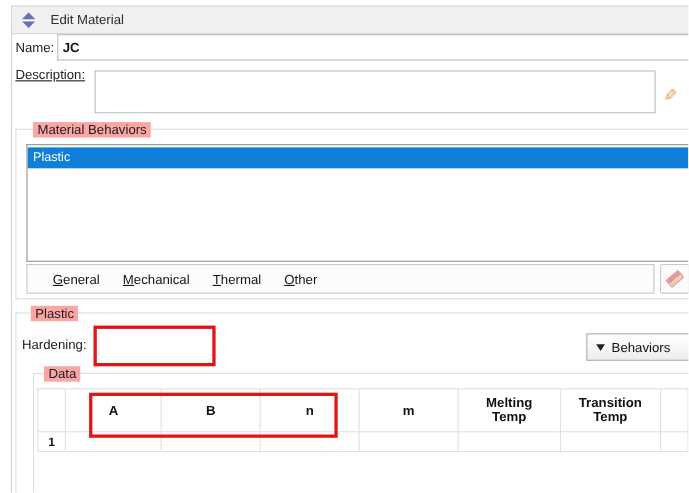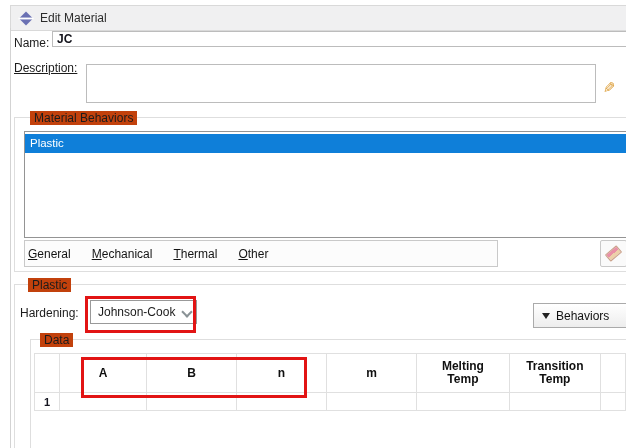--- a/index.html
+++ b/index.html
@@ -3,47 +3,47 @@
 <meta charset="utf-8">
 <style>
   html,body{margin:0;padding:0;background:#fff;}
   .stage{position:relative;width:626px;height:448px;overflow:hidden;background:#fff;
          font-family:"Liberation Sans","DejaVu Sans",sans-serif;color:#1c1c1c;font-size:12px;}
   .abs{position:absolute;}
 
   
   .titlebar{left:10px;top:5px;width:616px;height:24px;background:#f0f0f1;
             border:1px solid #d9d9d9;border-right:none;display:flex;align-items:center;}
-  .titlebar .ttl{margin-left:6px;font-size:12px;color:#2b2b2b;}
+  .titlebar .ttl{margin-left:12px;font-size:12px;color:#2b2b2b;}
   .appicon{width:16px;height:15px;margin-left:7px;display:block;}
 
   .dlg-left-edge{left:10px;top:28px;width:1px;height:420px;background:#d3d3d3;}
 
   
   .lbl{font-size:12px;color:#1c1c1c;white-space:nowrap;}
-  .name-input{left:52px;top:31px;width:574px;height:16px;border:1px solid #bcbcbc;border-right:none;
+  .name-input{left:52px;top:31px;width:574px;height:24px;border:1px solid #bcbcbc;border-right:none;
               background:#fff;font:bold 12px "Liberation Sans",sans-serif;color:#14141c;
               padding:0 0 0 4px;box-sizing:border-box;outline:none;}
   .desc-area{left:86px;top:64px;width:510px;height:39px;border:1px solid #bcbcbc;background:#fff;
              box-sizing:border-box;resize:none;outline:none;font:12px "Liberation Sans",sans-serif;}
   .pencil{left:603px;top:80px;font-size:15px;color:#dc9c35;transform:scaleX(-1);line-height:1;}
 
   
   .frame{border:1px solid #dedede;background:transparent;}
-  .frame-label{background:#c2410c;padding:0 4px;font-size:12px;color:#1c1c1c;white-space:nowrap;}
+  .frame-label{background:#fca5a5;padding:0 4px;font-size:12px;color:#1c1c1c;white-space:nowrap;}
 
   
   .listbox{left:24px;top:131px;width:602px;height:107px;background:#fff;
            border:1px solid #949494;border-right:none;box-sizing:border-box;overflow:hidden;}
   .listrow{margin-top:2px;height:19px;line-height:19px;background:#0f7fd9;color:#fff;
            padding-left:5px;font-size:11.5px;}
 
   
-  .menubar{left:24px;top:240px;width:474px;height:27px;border:1px solid #c9c9c9;background:#fcfcfc;
-           display:flex;align-items:center;gap:21px;padding-left:3px;box-sizing:border-box;}
+  .menubar{left:24px;top:240px;width:571px;height:27px;border:1px solid #c9c9c9;background:#fcfcfc;
+           display:flex;align-items:center;gap:21px;padding-left:23px;box-sizing:border-box;}
   .menuitem{font-size:12px;color:#141414;cursor:default;white-space:nowrap;}
   .delete-btn{left:600px;top:240px;width:27px;height:27px;border:1px solid #c9c9c9;border-radius:2px;
               background:#fafafa;box-sizing:border-box;display:flex;align-items:center;justify-content:center;}
   .eraser{width:13px;height:7px;transform:rotate(-40deg);border-radius:1px;border:1px solid #caa089;
           background:linear-gradient(180deg,#e98fa6 50%,#edd0a9 50%);}
 
   
   .dropdown{left:90px;top:300px;width:107px;height:24px;border:1px solid #999;background:#fff;
             box-sizing:border-box;line-height:22px;padding-left:7px;font-size:12px;}
   .chev{position:absolute;right:5px;top:7px;width:6px;height:6px;border-right:2px solid #8a9296;
@@ -105,24 +105,20 @@
     <span class="menuitem"><u>O</u>ther</span>
   </div>
   <div class="abs delete-btn">
     <div class="eraser"></div>
   </div>
 
   <div class="abs frame" style="left:14px;top:284px;width:612px;height:164px;border-right:none;border-bottom:none;"></div>
   <span class="abs frame-label" style="left:28px;top:278px;">Plastic</span>
 
   <span class="abs lbl" style="left:20px;top:306px;">Hardening:</span>
-  <div class="abs dropdown">
-    <span>Johnson-Cook</span>
-    <span class="chev"></span>
-  </div>
 
   <div class="abs subopt">
     <span class="tri-down"></span>
     <span>Behaviors</span>
   </div>
 
   <div class="abs frame" style="left:30px;top:339px;width:596px;height:109px;border-right:none;border-bottom:none;"></div>
   <span class="abs frame-label" style="left:40px;top:333px;text-align:right;">Data</span>
 
   <table class="abs datatable">

